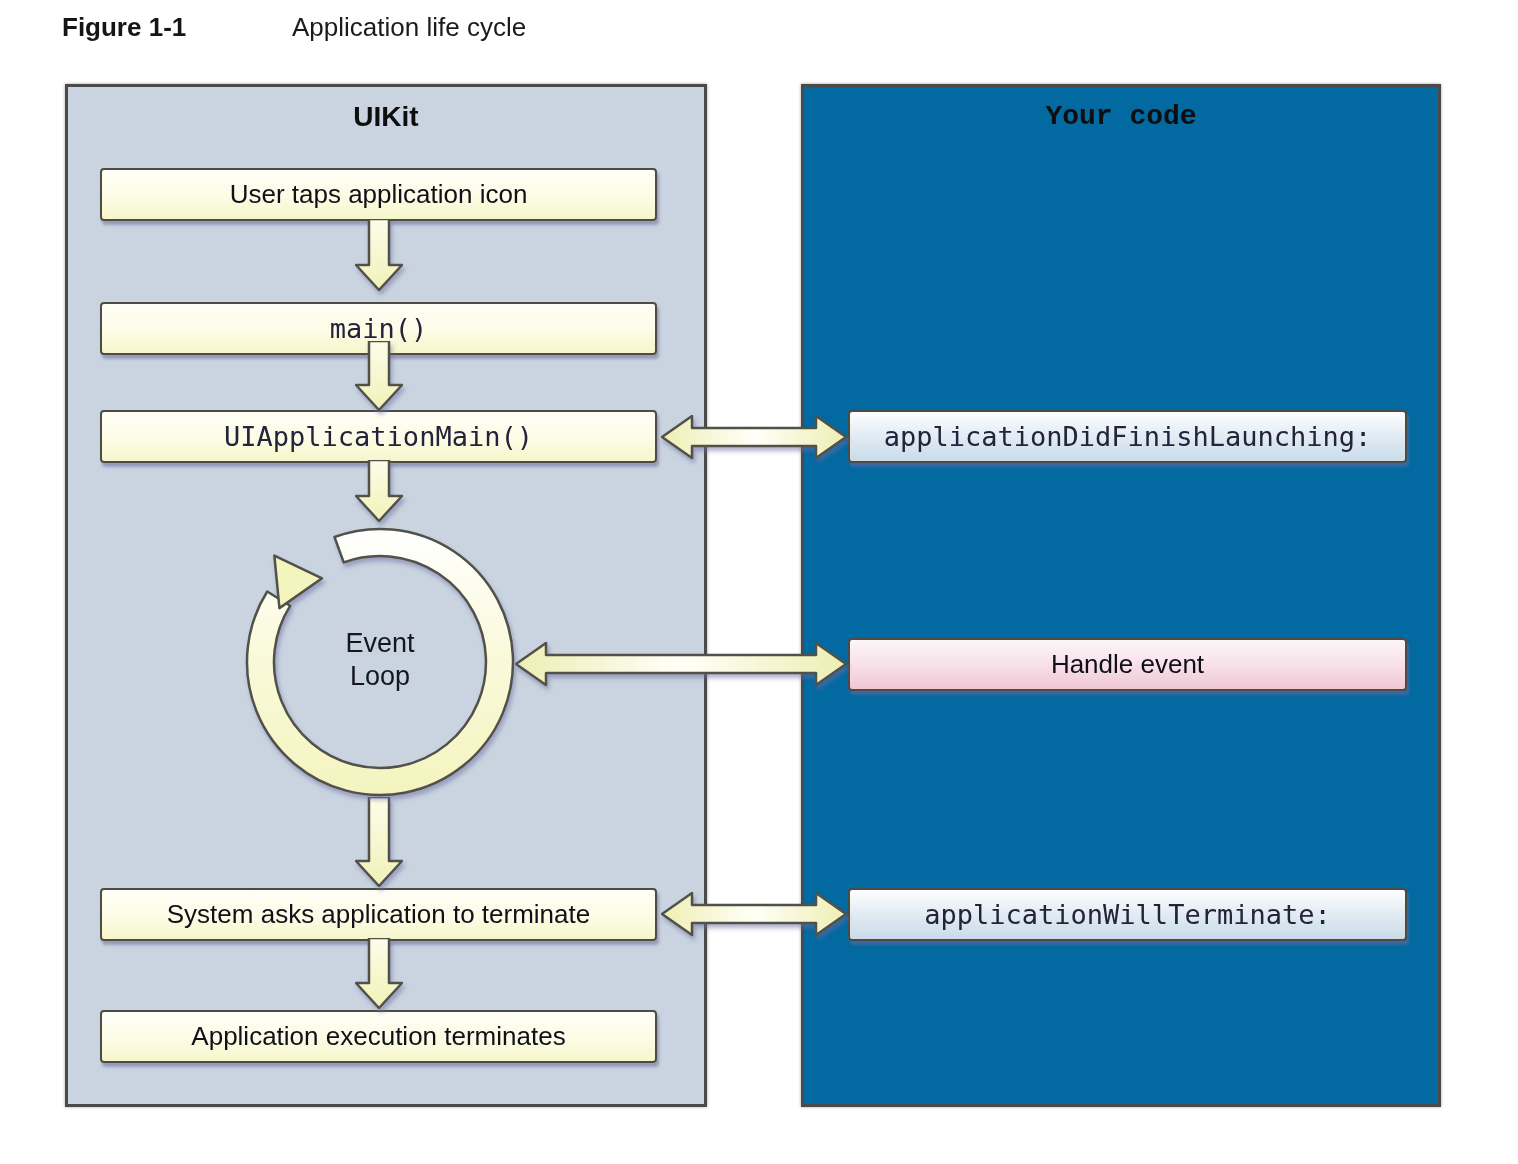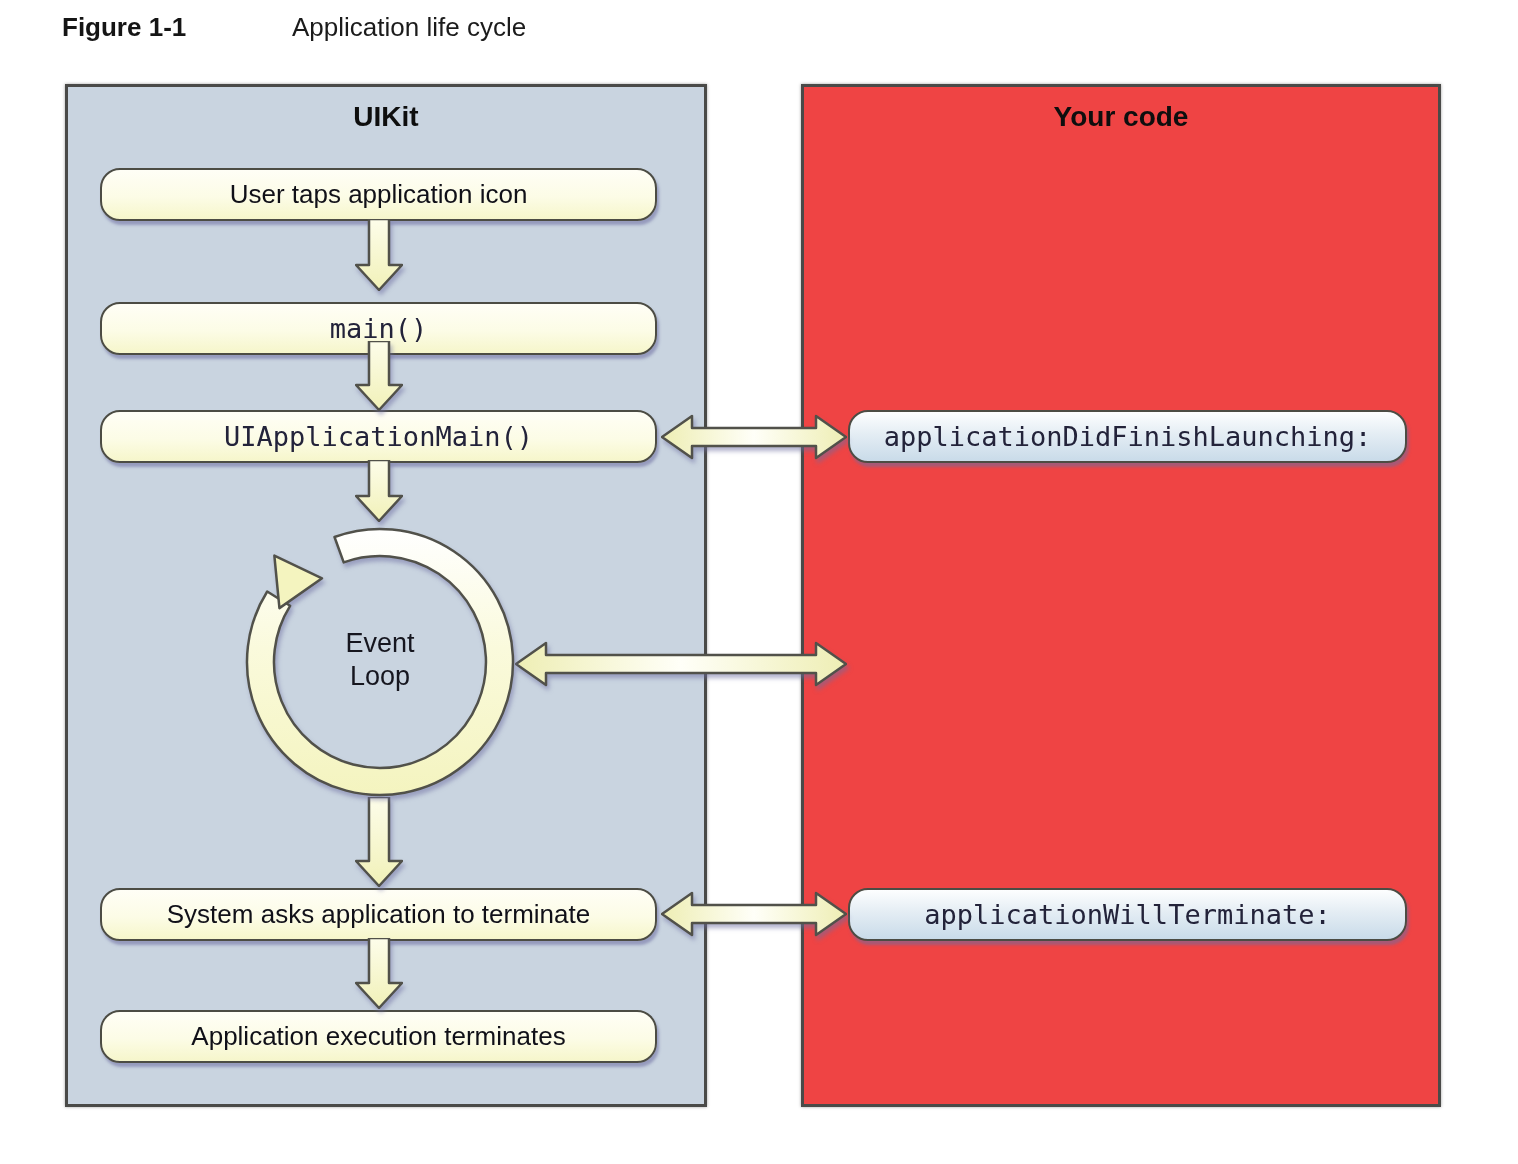--- a/index.html
+++ b/index.html
@@ -6,26 +6,26 @@
   .stage{
     position:relative;width:1518px;height:1164px;background:#ffffff;
     font-family:"Liberation Sans",sans-serif;overflow:hidden;
   }
   
   .fig-label{position:absolute;left:62px;top:12px;font-size:26px;font-weight:bold;color:#151515;}
   .fig-caption{position:absolute;left:292px;top:12px;font-size:26px;color:#1b1b1b;}
   
   .panel{position:absolute;top:84px;height:1017px;border:3px solid #4a4a48;box-shadow:0 0 3px rgba(0,0,0,.35);}
   .panel-uikit{left:65px;width:636px;background:#c9d4e0;}
-  .panel-yourcode{left:801px;width:634px;background:#ef4444;}
+  .panel-yourcode{left:801px;width:634px;background:#0369a1;font-family:Liberation Mono, monospace;}
   .panel-title{position:absolute;top:14px;left:0;width:100%;text-align:center;
     font-size:28px;font-weight:bold;color:#0e0e0e;}
   
   .fbox{
-    position:absolute;height:49px;border:2.5px solid #4c4c44;border-radius:20px;
+    position:absolute;height:49px;border:2.5px solid #4c4c44;border-radius:4px;
     display:flex;align-items:center;justify-content:center;
     box-shadow:2px 4px 3px rgba(108,108,160,.55);
     font-size:26px;color:#101018;
   }
   .cream{background:linear-gradient(180deg,#fffef6 0%,#fcfce6 55%,#f6f6cb 100%);}
   .blue {background:linear-gradient(180deg,#fdfeff 0%,#e4edf4 45%,#c9dbe9 100%);}
   .pink {background:linear-gradient(180deg,#fdf6f8 0%,#f8e3ea 45%,#efc7d5 100%);}
   .mono{font-family:"DejaVu Sans Mono","Liberation Mono",monospace;font-size:27px;color:#23233a;}
   .left-box{left:100px;width:553px;}
   .right-box{left:848px;width:555px;}
@@ -88,20 +88,23 @@
   </div>
 
   <div class="fbox cream left-box" style="top:1010px">
     <span>Application execution terminates</span>
   </div>
 
   <div class="fbox blue right-box" style="top:410px">
     <span class="mono">applicationDidFinishLaunching:</span>
   </div>
 
+  <div class="fbox pink right-box" style="top:638px">
+    <span>Handle event</span>
+  </div>
 
   <div class="fbox blue right-box" style="top:888px">
     <span class="mono">applicationWillTerminate:</span>
   </div>
 
   <svg class="arrow" style="left:355px;top:219px" width="48" height="72" viewBox="0 0 48 72">
     <polygon class="arrow-shape" fill="url(#gradV)" points="14,0 14,46 1,46 24,71 47,46 34,46 34,0"></polygon>
   </svg>
 
   <svg class="arrow" style="left:355px;top:341px" width="48" height="70" viewBox="0 0 48 70">

